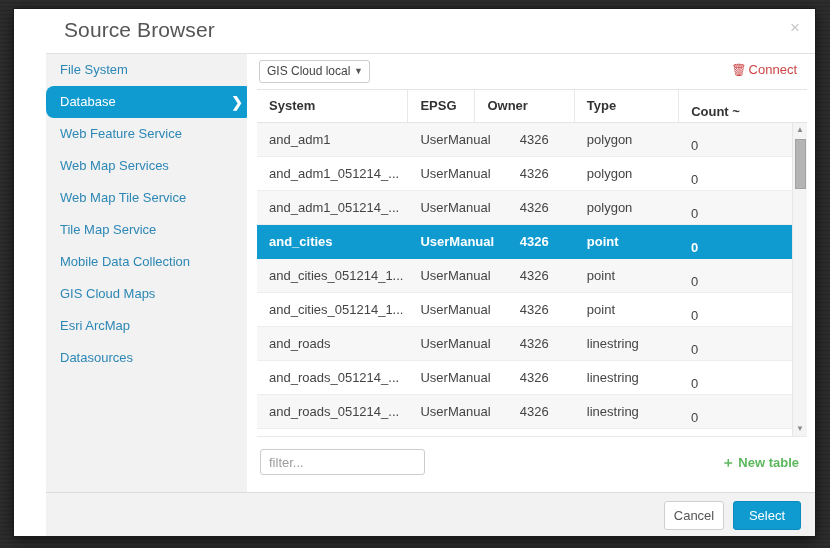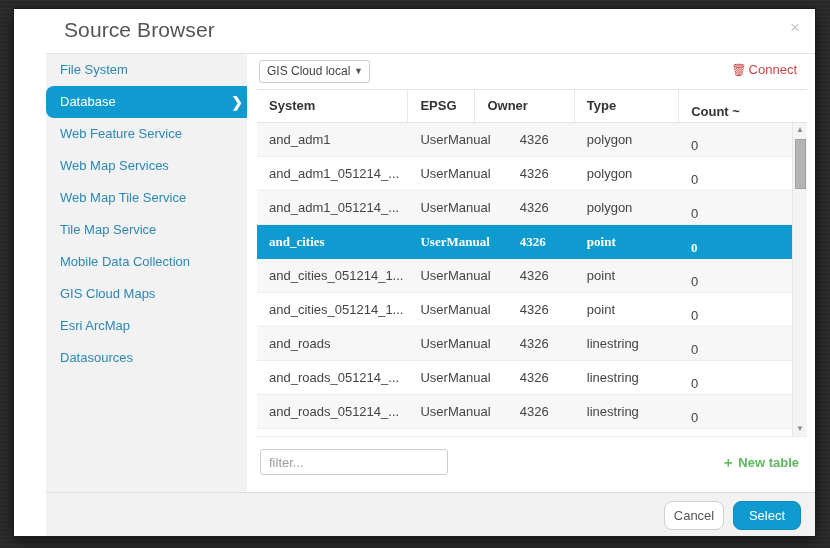--- a/index.html
+++ b/index.html
@@ -207,21 +207,21 @@
     overflow: hidden;
   }
   .row {
     display: flex;
     height: 33px;
     background: #ffffff;
     border-bottom: 1px solid #ededed;
     cursor: pointer;
   }
   .row.odd { background: #f7f7f7; }
-  .row.sel { background: #109bd0; border-bottom-color: #109bd0; font-family: Liberation Serif, serif; }
+  .row.sel { background: #109bd0; border-bottom-color: #109bd0; }
   .row .td {
     font-size: 13px;
     color: #444444;
     line-height: 33px;
     padding-left: 12px;
     box-sizing: border-box;
     white-space: nowrap;
     overflow: hidden;
     text-overflow: ellipsis;
   }
@@ -270,21 +270,21 @@
   #filterbar {
     position: relative;
     height: 53px;
     border-top: 1px solid #e9e9e9;
     margin: 0 8px 0 10px;
   }
   #filter-input {
     position: absolute;
     left: 3px;
     top: 12px;
-    width: 188px;
+    width: 165px;
     height: 26px;
     border: 1px solid #cccccc;
     border-radius: 3px;
     padding: 0 8px;
     font-size: 13px;
     color: #555;
     box-sizing: border-box;
     font-family: "Liberation Sans", sans-serif;
     background: #fff;
   }
@@ -305,21 +305,21 @@
   #footer {
     position: relative;
     height: 45px;
     background: #f2f2f2;
     border-top: 1px solid #dcdcdc;
   }
   .btn {
     position: absolute;
     top: 8px;
     height: 29px;
-    border-radius: 8px;
+    border-radius: 3px;
     font-size: 13px;
     line-height: 27px;
     text-align: center;
     cursor: pointer;
     box-sizing: border-box;
   }
   #btn-cancel {
     right: 91px;
     width: 60px;
     background: #ffffff;

